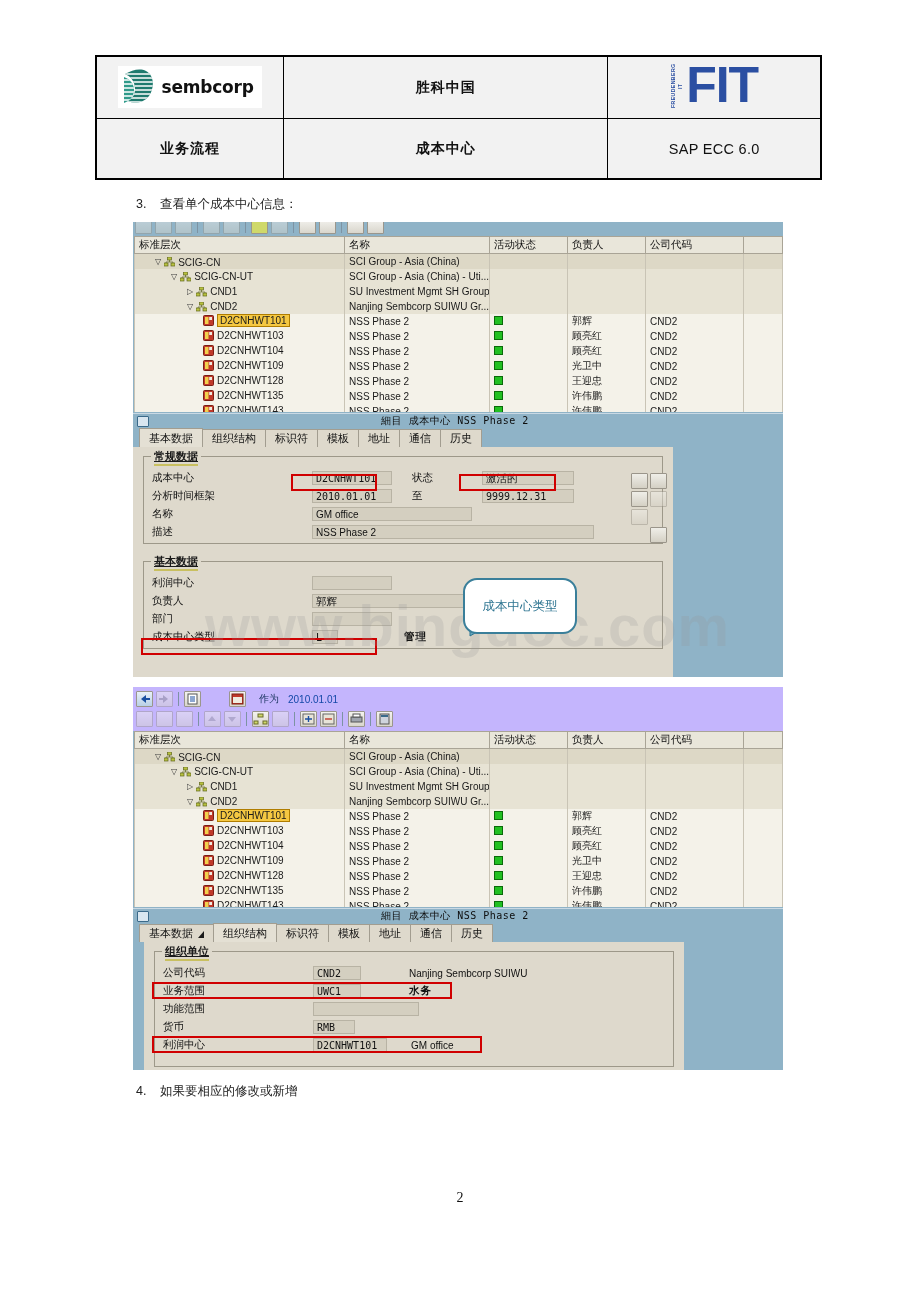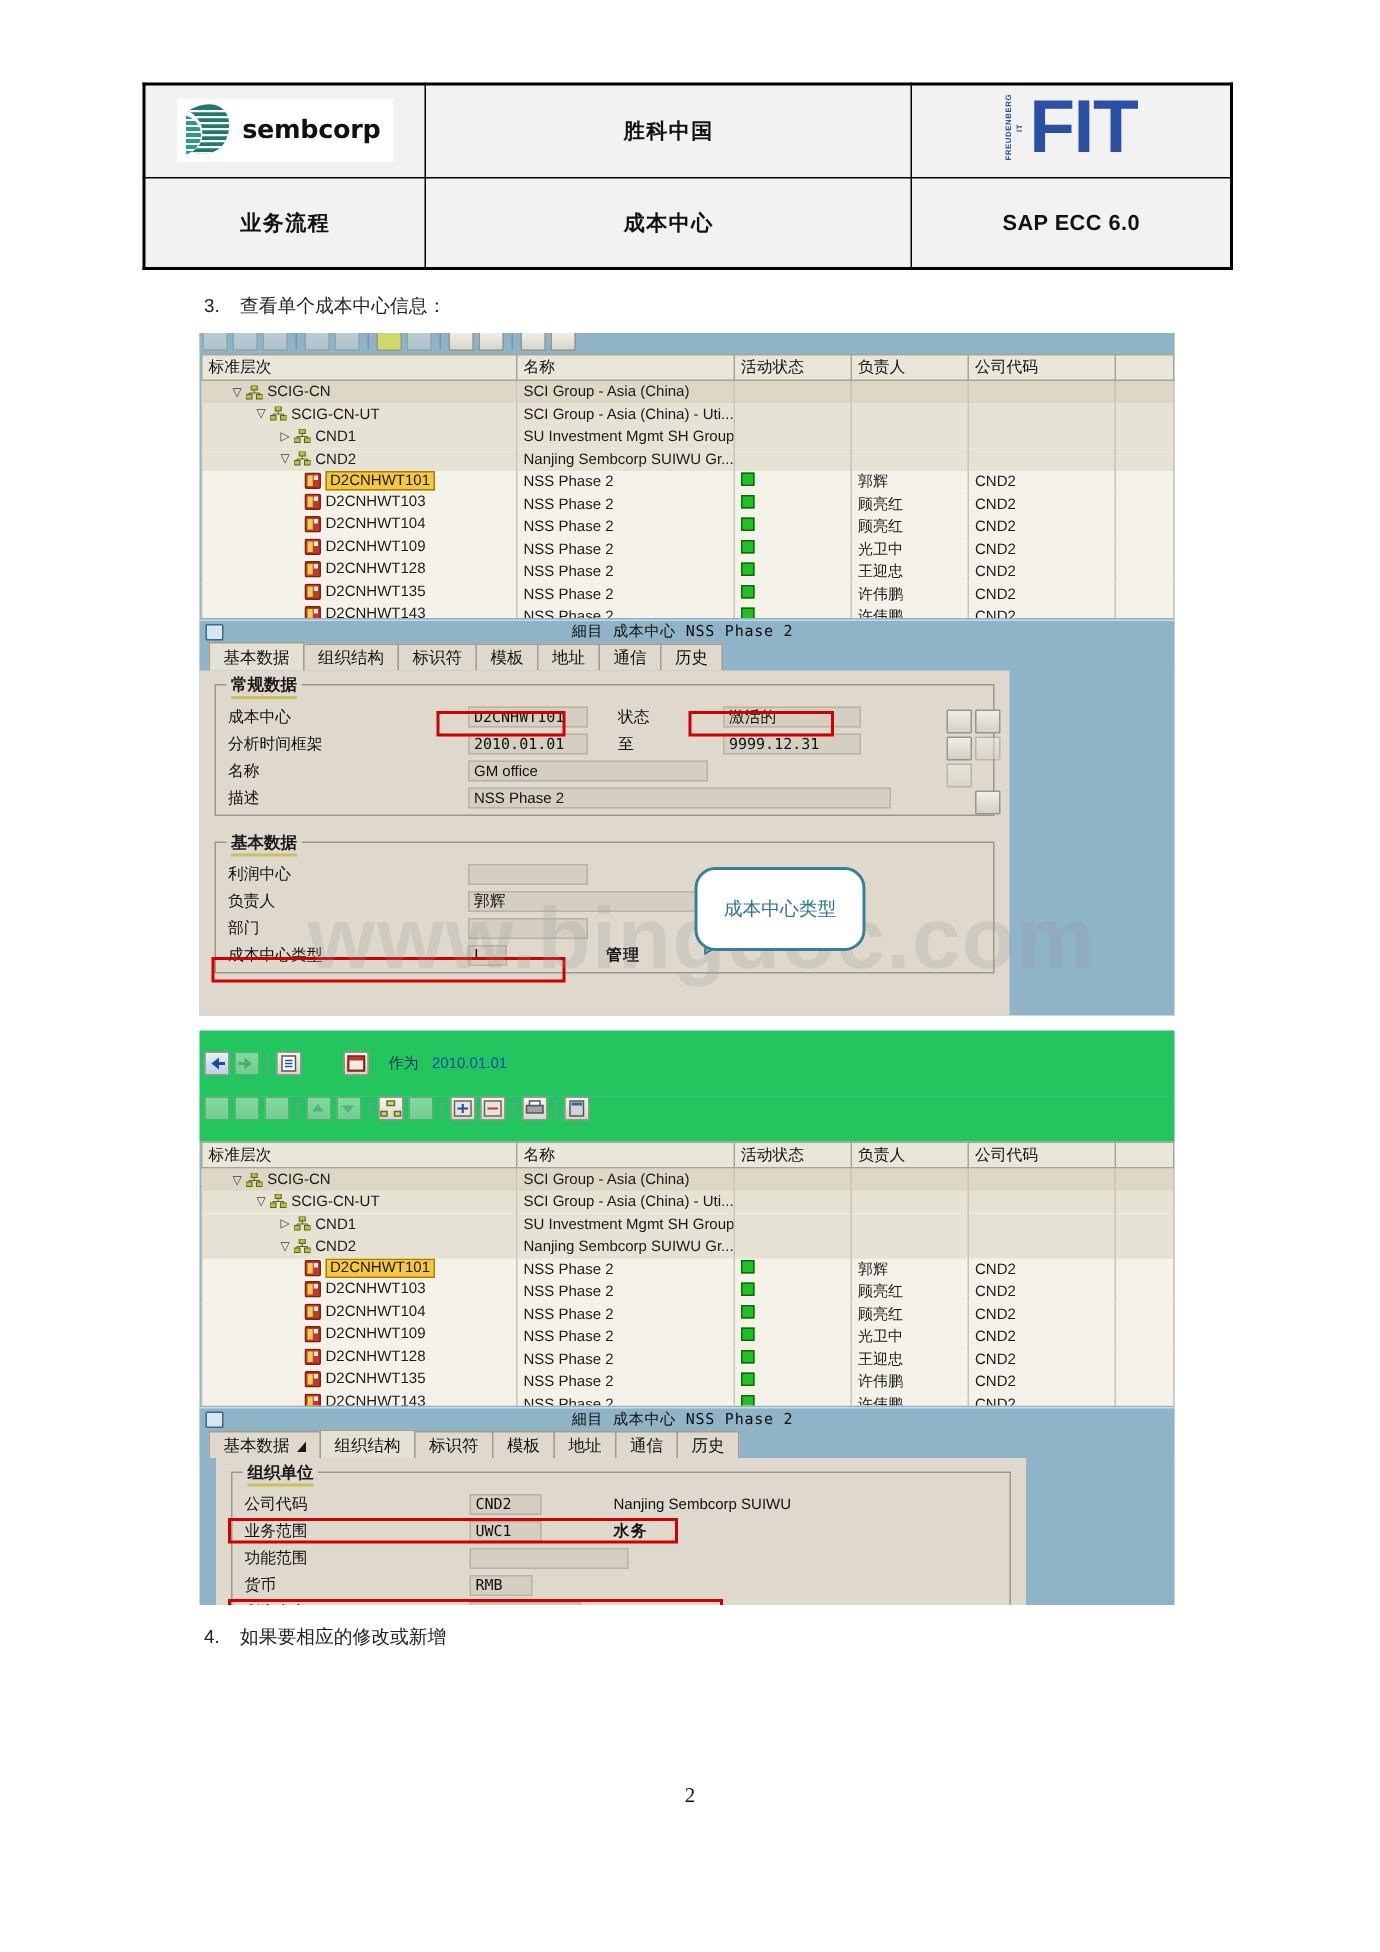--- a/index.html
+++ b/index.html
@@ -12,21 +12,21 @@
 
   
   .hdr{position:absolute;left:95px;top:55px;width:727px;border:2px solid #000;border-collapse:collapse;}
   .hdr td{border:1px solid #000;vertical-align:middle;text-align:center;background:#f2f2f2;}
   .hdr .r1 td{height:59px;}
   .hdr .r2 td{height:57px;}
   .c1{width:185px;}
   .c2{width:327px;}
   .c3{width:212px;}
   .cn{font-family:"DejaVu Sans","Liberation Sans",sans-serif;font-size:14px;font-weight:bold;color:#111;letter-spacing:1px;}
-  .sap{font-family:"Liberation Sans","DejaVu Sans",sans-serif;font-size:14.5px;font-weight:bold;color:#111;letter-spacing:.3px;}
+  .sap{font-family:"Liberation Sans","DejaVu Sans",sans-serif;font-size:14.5px;font-weight:normal;color:#111;letter-spacing:.3px;}
 
   
   .semb{display:inline-flex;align-items:center;gap:5px;background:#fff;padding:3px 8px 3px 4px;}
   .semb .mark{width:34px;height:36px;position:relative;}
   .semb .mark svg{display:block;}
   .semb .txt{font-family:"DejaVu Sans","Liberation Sans",sans-serif;font-size:17px;font-weight:bold;color:#111;letter-spacing:-.2px;}
 
   
   .fit{display:inline-flex;align-items:flex-start;gap:2px;height:50px;}
   .fit .vert{writing-mode:vertical-rl;transform:rotate(180deg);font-family:"Liberation Sans",sans-serif;
@@ -38,21 +38,21 @@
   .numitem{position:absolute;font-family:"DejaVu Sans","Liberation Sans",sans-serif;font-size:12.5px;color:#222;white-space:nowrap;}
   .numitem .n{font-family:"Liberation Sans",sans-serif;display:inline-block;width:24px;}
   .pageno{position:absolute;left:0;top:1190px;width:920px;text-align:center;
     font-family:"Liberation Serif",serif;font-size:14px;color:#111;}
 
   
   .shot{position:absolute;background:#8fb3c7;overflow:hidden;}
   .shot *{box-sizing:border-box;}
 
   
-  .tbar{background:#22c55e;padding:14px 3px;display:flex;align-items:center;gap:3px;}
+  .tbar{background:#c4b5fd;padding:4px 3px;display:flex;align-items:center;gap:3px;}
   .tbtn{width:17px;height:16px;background:linear-gradient(#f4f3ef,#d9d6cc);
         border:1px solid #9a968c;border-radius:1px;position:relative;}
   .tbtn.dis{opacity:.45;}
   .tsep{width:1px;height:14px;background:#7d93a3;margin:0 2px;}
   .asof{font-family:"Liberation Sans","DejaVu Sans",sans-serif;font-size:10px;color:#14305a;margin-left:10px;}
   .asofv{font-family:"Liberation Sans",sans-serif;font-size:10px;color:#1348a8;margin-left:6px;}
 
   
   .tt{width:100%;border-collapse:collapse;background:#f1eee3;table-layout:fixed;}
   .tt th{background:linear-gradient(#fbfaf6,#dedac c);background-color:#e9e6da;border:1px solid #a9a496;
@@ -79,21 +79,21 @@
   .tab{position:relative;height:18px;line-height:18px;padding:0 9px;background:#ded9cc;
     font-family:"DejaVu Sans","Liberation Sans",sans-serif;font-size:11px;color:#111;
     border:1px solid #a29d90;border-bottom:none;margin-right:-1px;white-space:nowrap;}
   .tab.active{background:#e4e0d4;padding-bottom:1px;height:19px;line-height:19px;z-index:2;}
   .tabmark{display:inline-block;width:0;height:0;border-left:6px solid transparent;
     border-bottom:7px solid #1a1a1a;margin-left:5px;vertical-align:-1px;}
 
   .panel{background:#ded9cc;padding:9px 10px 10px 10px;}
   .grp{border:1px solid #9d9889;background:#ded9cc;position:relative;padding:13px 8px 9px 8px;}
   .grplab{position:absolute;top:-8px;left:7px;background:#ded9cc;padding:0 3px;
-    font-family:"DejaVu Sans","Liberation Sans",sans-serif;font-size:11px;font-weight:bold;color:#1a1a1a;}
+    font-family:"DejaVu Sans","Liberation Sans",sans-serif;font-size:11px;font-weight:bold;color:#1a1a1a;text-decoration:underline;}
   .grplab .ul{border-bottom:2px solid #c9c060;padding-bottom:1px;}
   .frow{display:flex;align-items:center;height:16px;margin-bottom:2px;}
   .flab{font-family:"DejaVu Sans","Liberation Sans",sans-serif;font-size:10.5px;color:#111;}
   .fin{background:#d4cfc0;border:1px solid #b8b3a4;height:14px;line-height:13px;padding:0 3px;
     font-family:"DejaVu Sans Mono","Liberation Mono",monospace;font-size:10px;color:#111;overflow:hidden;}
   .fin.blank{color:transparent;}
   .ftxt{font-family:"Liberation Sans","DejaVu Sans",sans-serif;font-size:10px;color:#111;}
   .ftxt.cn{font-family:Liberation Mono, monospace;font-size:10.5px;}
 
   .sidebtns{position:absolute;display:grid;grid-template-columns:17px 17px;gap:2px;}

